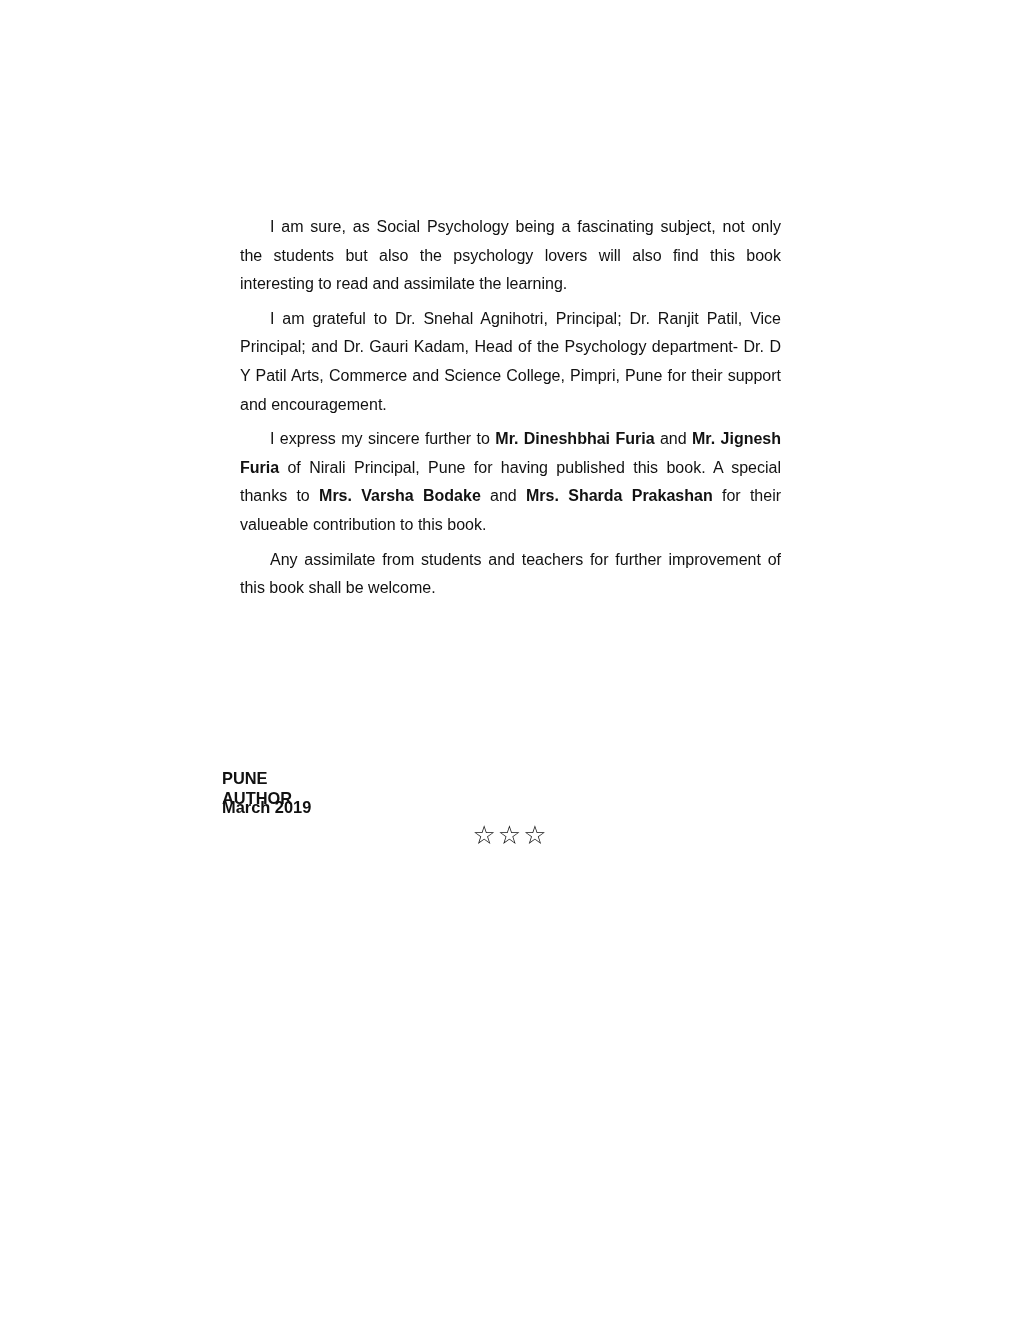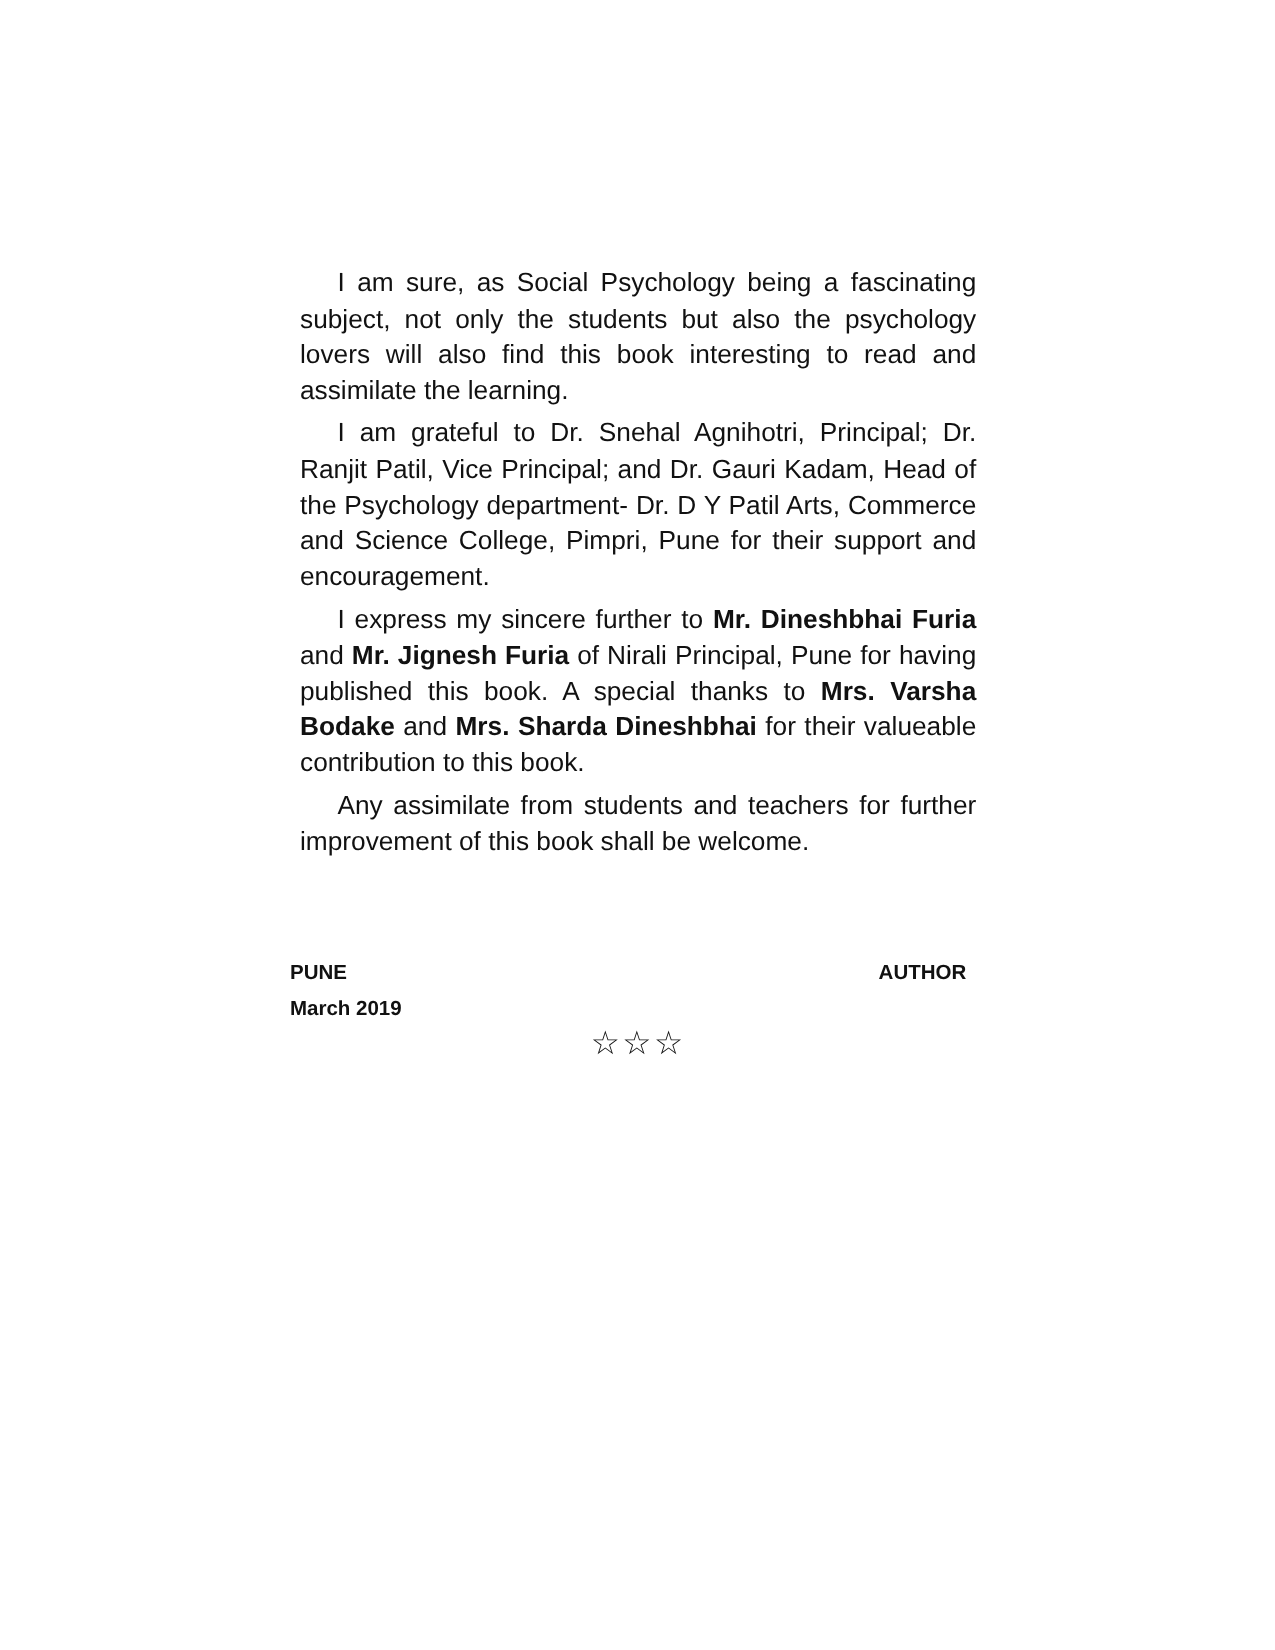--- a/index.html
+++ b/index.html
@@ -15,34 +15,35 @@
       font-family: "Liberation Sans", "DejaVu Sans", sans-serif;
       color: #111111;
     }
     .page-body {
       position: absolute;
       left: 240px;
       top: 213px;
       width: 541px;
     }
     .para {
-      font-size: 21px;
+      font-size: 16px;
       line-height: 28.6px;
       text-align: justify;
       text-indent: 30px;
       margin: 0 0 6px 0;
     }
     .para b { font-weight: bold; }
     .sign-row {
       position: absolute;
-      left: 232px;
+      left: 222px;
       width: 541px;
       font-size: 16.4px;
       font-weight: bold;
       line-height: 20px;
+      flex-direction: column;
     }
     .sign-row.r1 { top: 768px; display: flex; justify-content: space-between; }
     .sign-row.r2 { top: 797px; }
     .stars {
       position: absolute;
       top: 818px;
       left: 240px;
       width: 541px;
       text-align: center;
       font-family: "DejaVu Sans", sans-serif;
@@ -54,21 +55,21 @@
 </head>
 <body>
 
 <div class="page-body">
   <p class="para">
     <span>I am sure, as Social Psychology being a fascinating subject, not only the students but also the psychology lovers will also find this book interesting to read and assimilate the learning.</span>
   </p>
   <p class="para">
     <span>I am grateful to Dr. Snehal  Agnihotri, Principal;  Dr. Ranjit  Patil, Vice Principal; and Dr. Gauri Kadam, Head of the Psychology department- Dr. D Y Patil Arts, Commerce and Science College, Pimpri, Pune for their support and encouragement.</span>
   </p>
-  <p class="para"><span>I express my sincere further to </span><b>Mr. Dineshbhai Furia</b><span> and </span><b>Mr. Jignesh Furia</b><span> of Nirali Principal, Pune for having published this book. A special thanks to </span><b>Mrs. Varsha Bodake</b><span> and </span><b>Mrs. Sharda Dineshbhai</b><span> for their valueable contribution to this book.</span></p>
+  <p class="para"><span>I express my sincere further to </span><b>Mr. Dineshbhai Furia</b><span> and </span><b>Mr. Jignesh Furia</b><span> of Nirali Principal, Pune for having published this book. A special thanks to </span><b>Mrs. Varsha Bodake</b><span> and </span><b>Mrs. Sharda Prakashan</b><span> for their valueable contribution to this book.</span></p>
   <p class="para">
     <span>Any assimilate from students and teachers for further improvement of this book shall be welcome.</span>
   </p>
 </div>
 
 <div class="sign-row r1">
   <span>PUNE</span>
   <span>AUTHOR</span>
 </div>
 <div class="sign-row r2">

